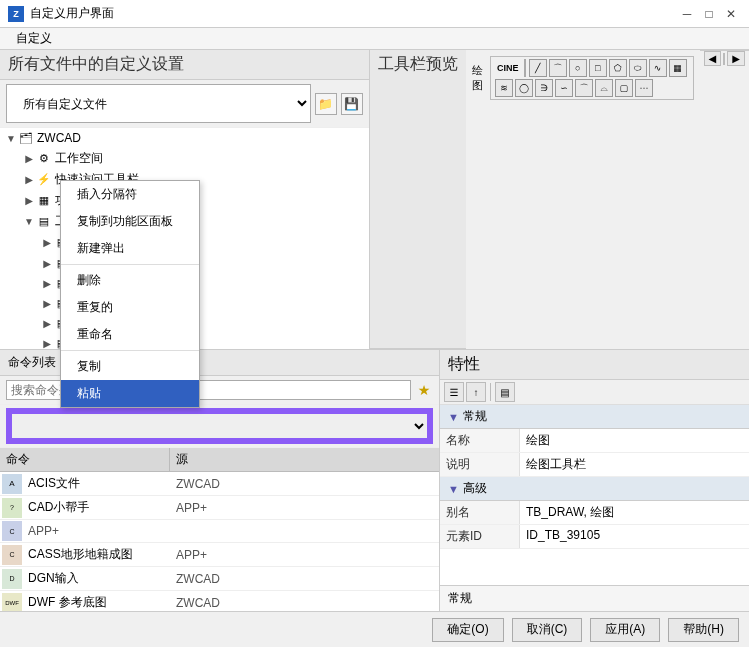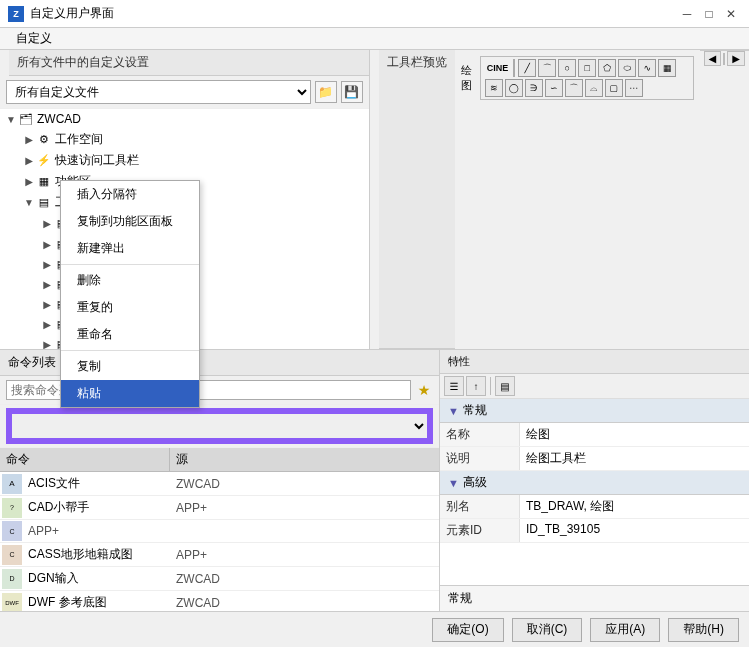--- a/index.html
+++ b/index.html
@@ -92,40 +92,39 @@
     .right-panel {
       flex: 1;
       display: flex;
       flex-direction: row;
     }
 
     .panel-header {
       background: #e8e8e8;
       border-bottom: 1px solid #ccc;
       padding: 4px 8px;
-      font-size: 12px;
+      font-size: 16px;
       font-weight: normal;
       color: #333;
-      margin-left: 9px;
     }
 
     .dropdown-row {
       display: flex;
       align-items: center;
       padding: 4px 6px;
       gap: 4px;
       border-bottom: 1px solid #eee;
     }
     .dropdown-select {
       flex: 1;
-      height: 24px;
+      height: 39px;
       border: 1px solid #aaa;
       background: white;
       font-size: 12px;
-      padding: 0 4px;
+      padding: 0 12px;
     }
     .icon-btn {
       width: 22px;
       height: 22px;
       border: 1px solid #aaa;
       background: #f5f5f5;
       cursor: pointer;
       display: flex;
       align-items: center;
       justify-content: center;
@@ -349,21 +348,21 @@
     .props-panel {
       flex: 1;
       display: flex;
       flex-direction: column;
       overflow: hidden;
     }
     .props-header {
       background: #e8e8e8;
       border-bottom: 1px solid #ccc;
       padding: 4px 8px;
-      font-size: 11px;
+      font-size: 16px;
     }
     .props-toolbar {
       display: flex;
       align-items: center;
       padding: 2px 4px;
       border-bottom: 1px solid #ddd;
       gap: 2px;
     }
     .props-tb-btn {
       width: 20px;

